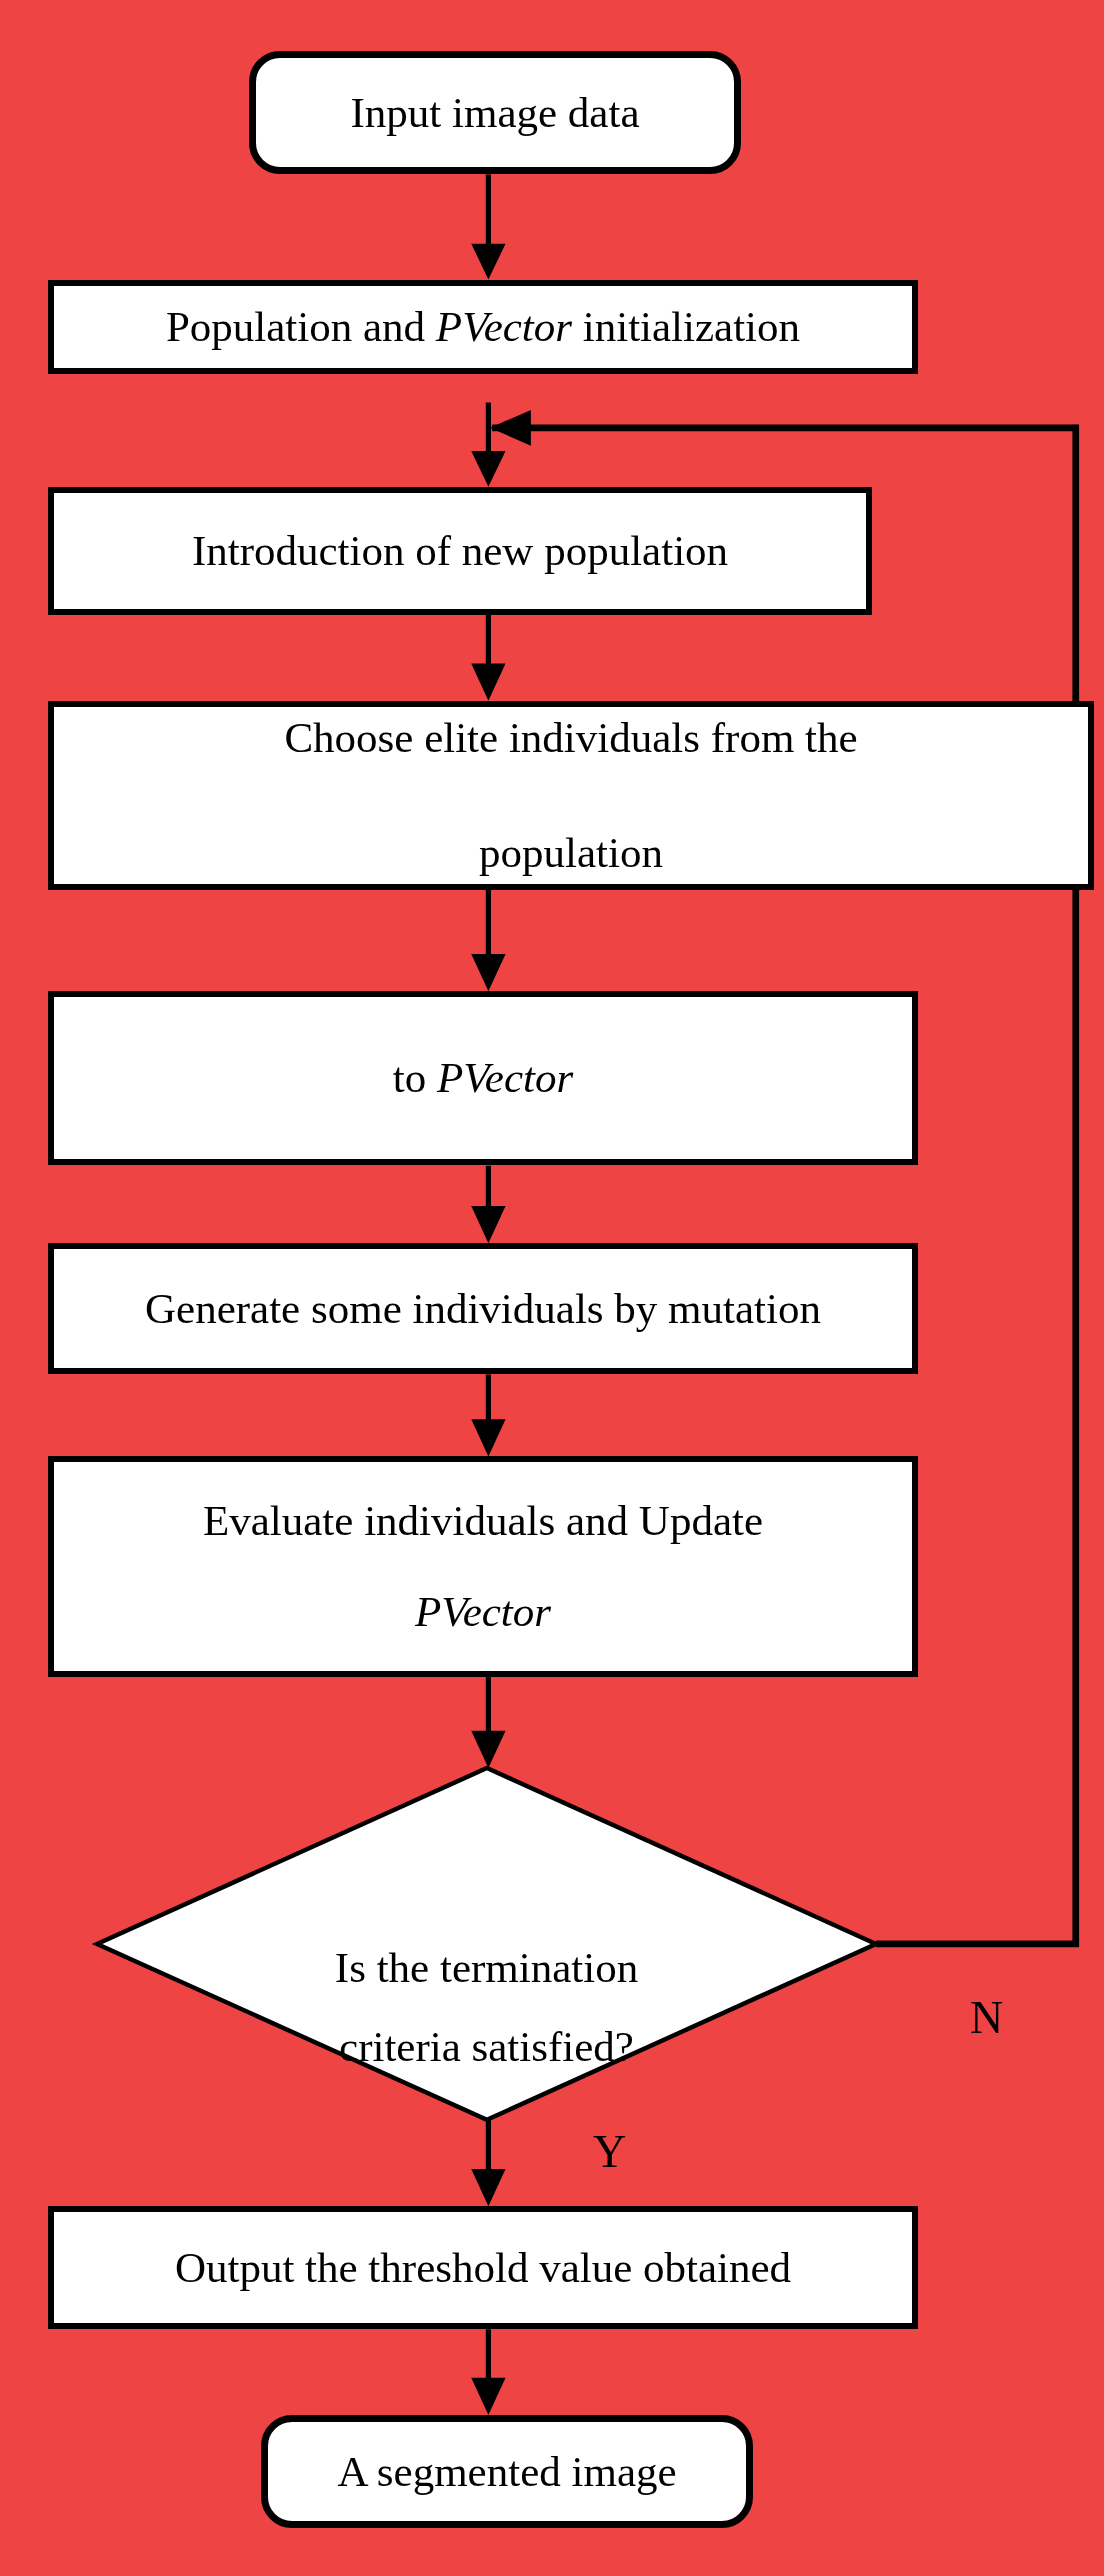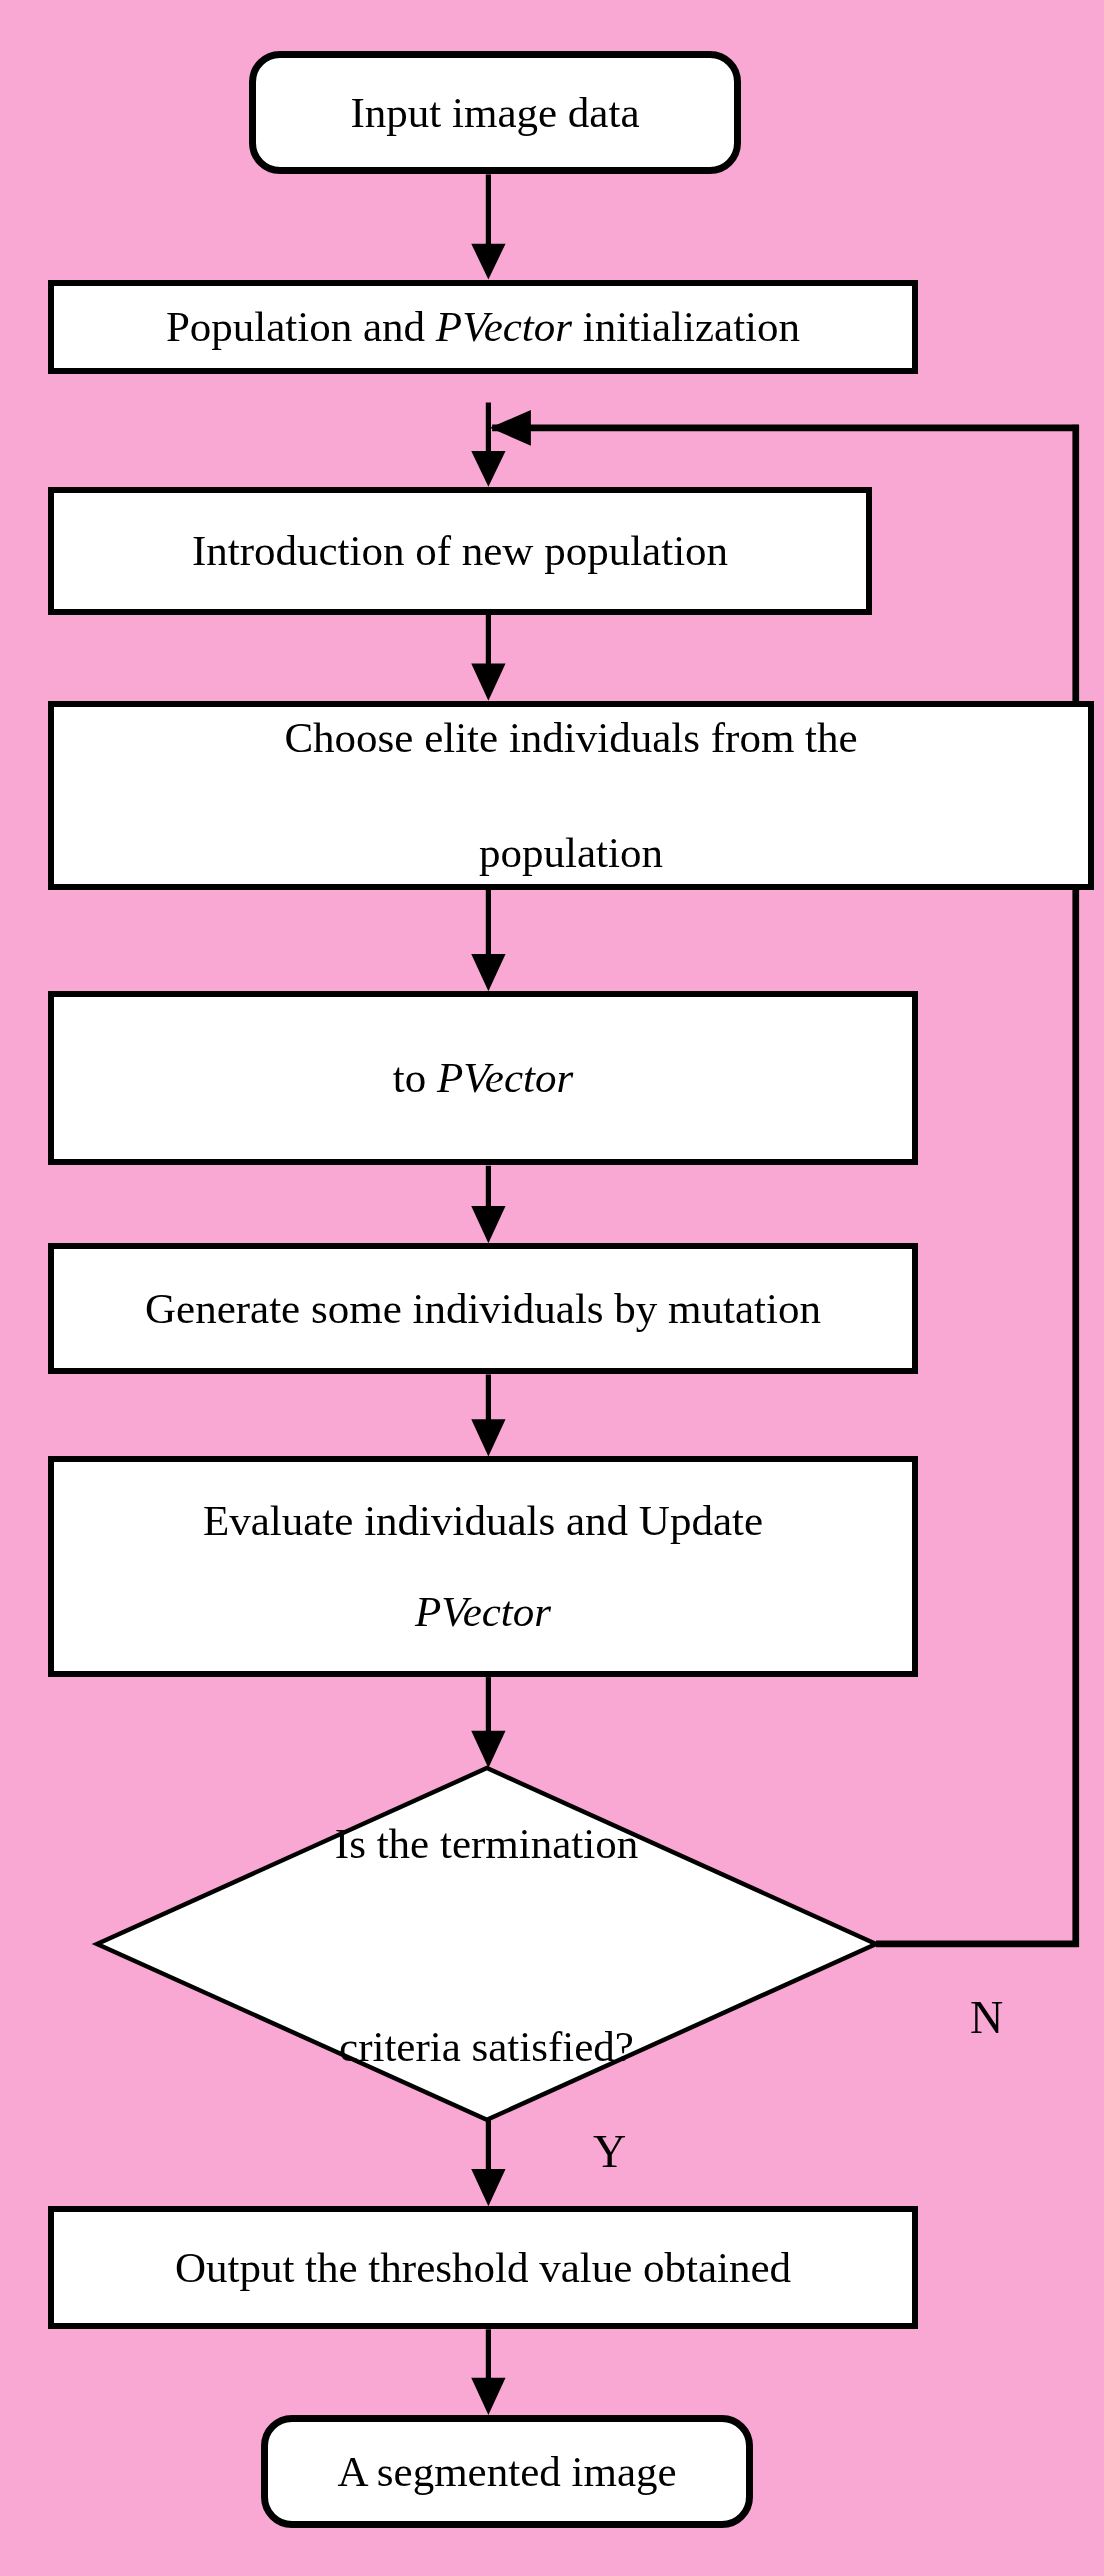--- a/index.html
+++ b/index.html
@@ -1,21 +1,21 @@
 <!DOCTYPE html>
 <html style="font-size:12px"><head>
 <meta charset="utf-8">
 <title>Flowchart</title>
 <style>
   html, body { margin: 0; padding: 0; background: #ffffff; }
   .canvas {
     position: relative;
     width: 1105px;
     height: 2576px;
-    background: #f9a8d4;
+    background: #ef4444;
     font-family: "Liberation Serif", "DejaVu Serif", serif;
     color: #000000;
     overflow: hidden;
   }
   .svg-layer {
     position: absolute;
     left: 0; top: 0;
     width: 1105px; height: 2576px;
   }
   .node {
@@ -35,21 +35,21 @@
     border-width: 7.5px;
     border-radius: 31px;
   }
   .decision-label {
     position: absolute;
     left: 97px; top: 1804px;
     width: 779px; height: 283px;
     display: flex;
     flex-direction: column;
     align-items: center;
-    justify-content: space-between;
+    justify-content: flex-end;
     text-align: center;
     font-size: 43px;
     line-height: 1.85;
   }
   .tline { display: block; line-height: 2.1; }
   .it { font-style: italic; }
   .branch-label {
     position: absolute;
     width: 75px;
     display: flex;

